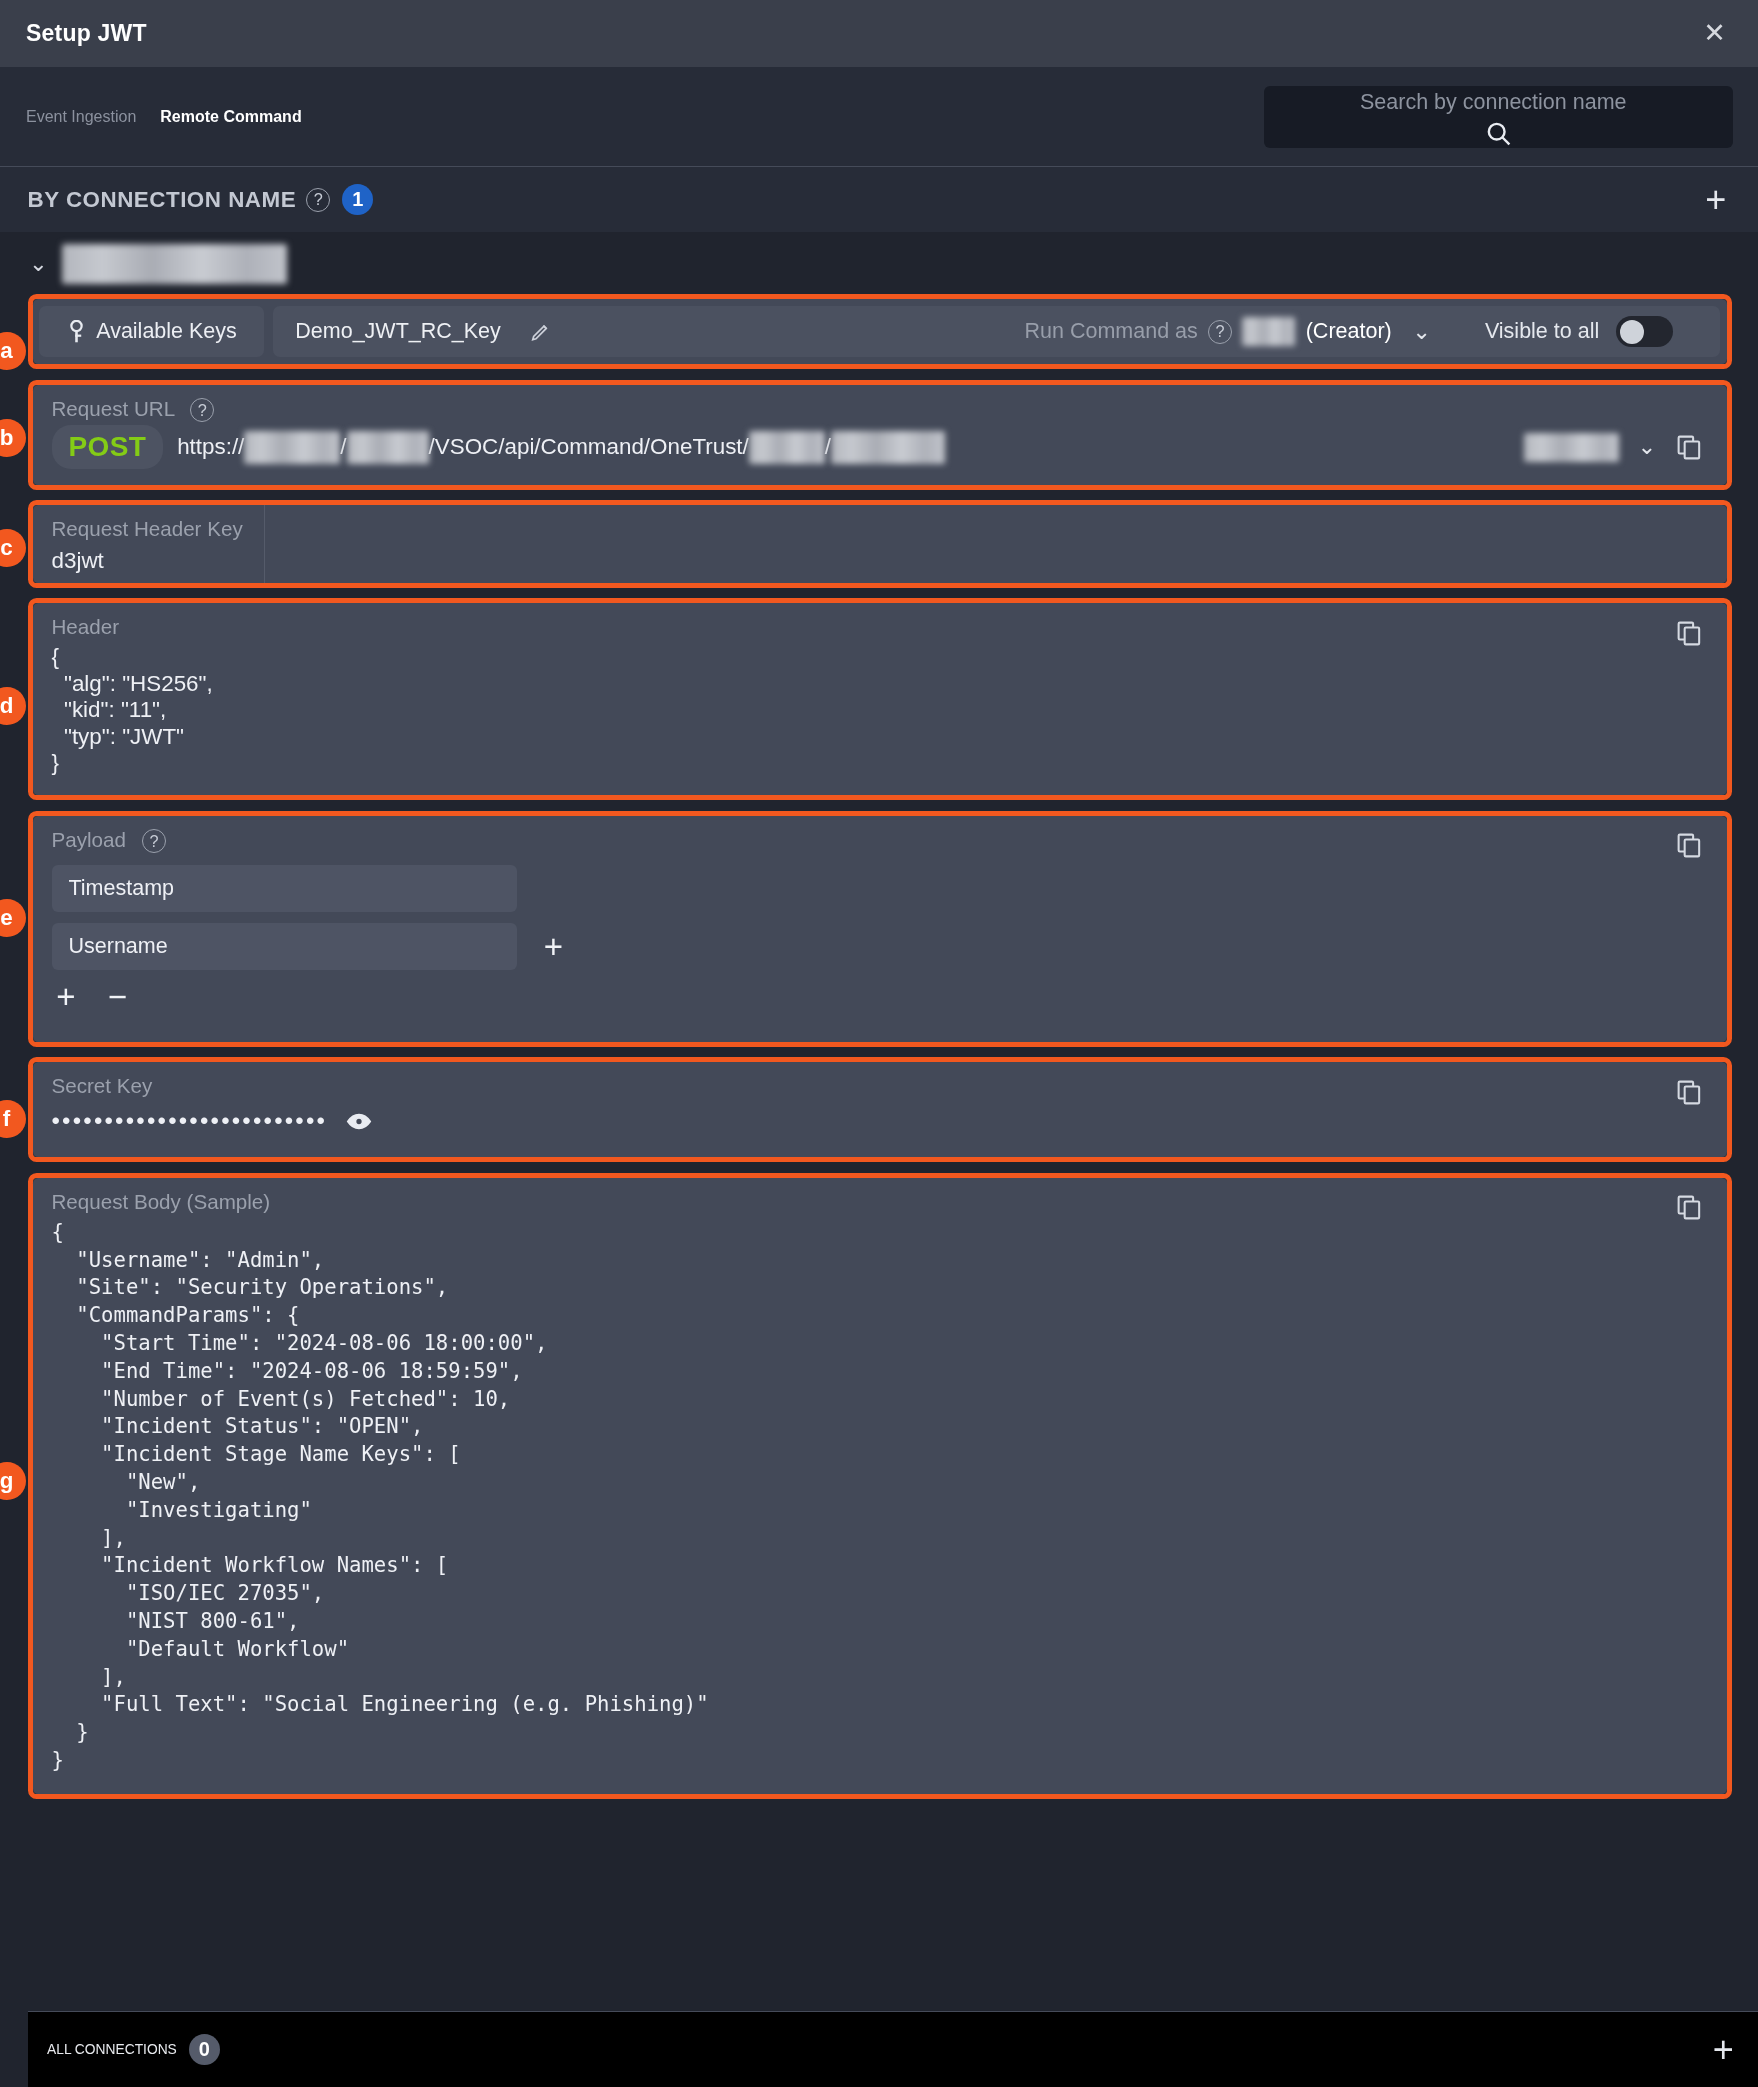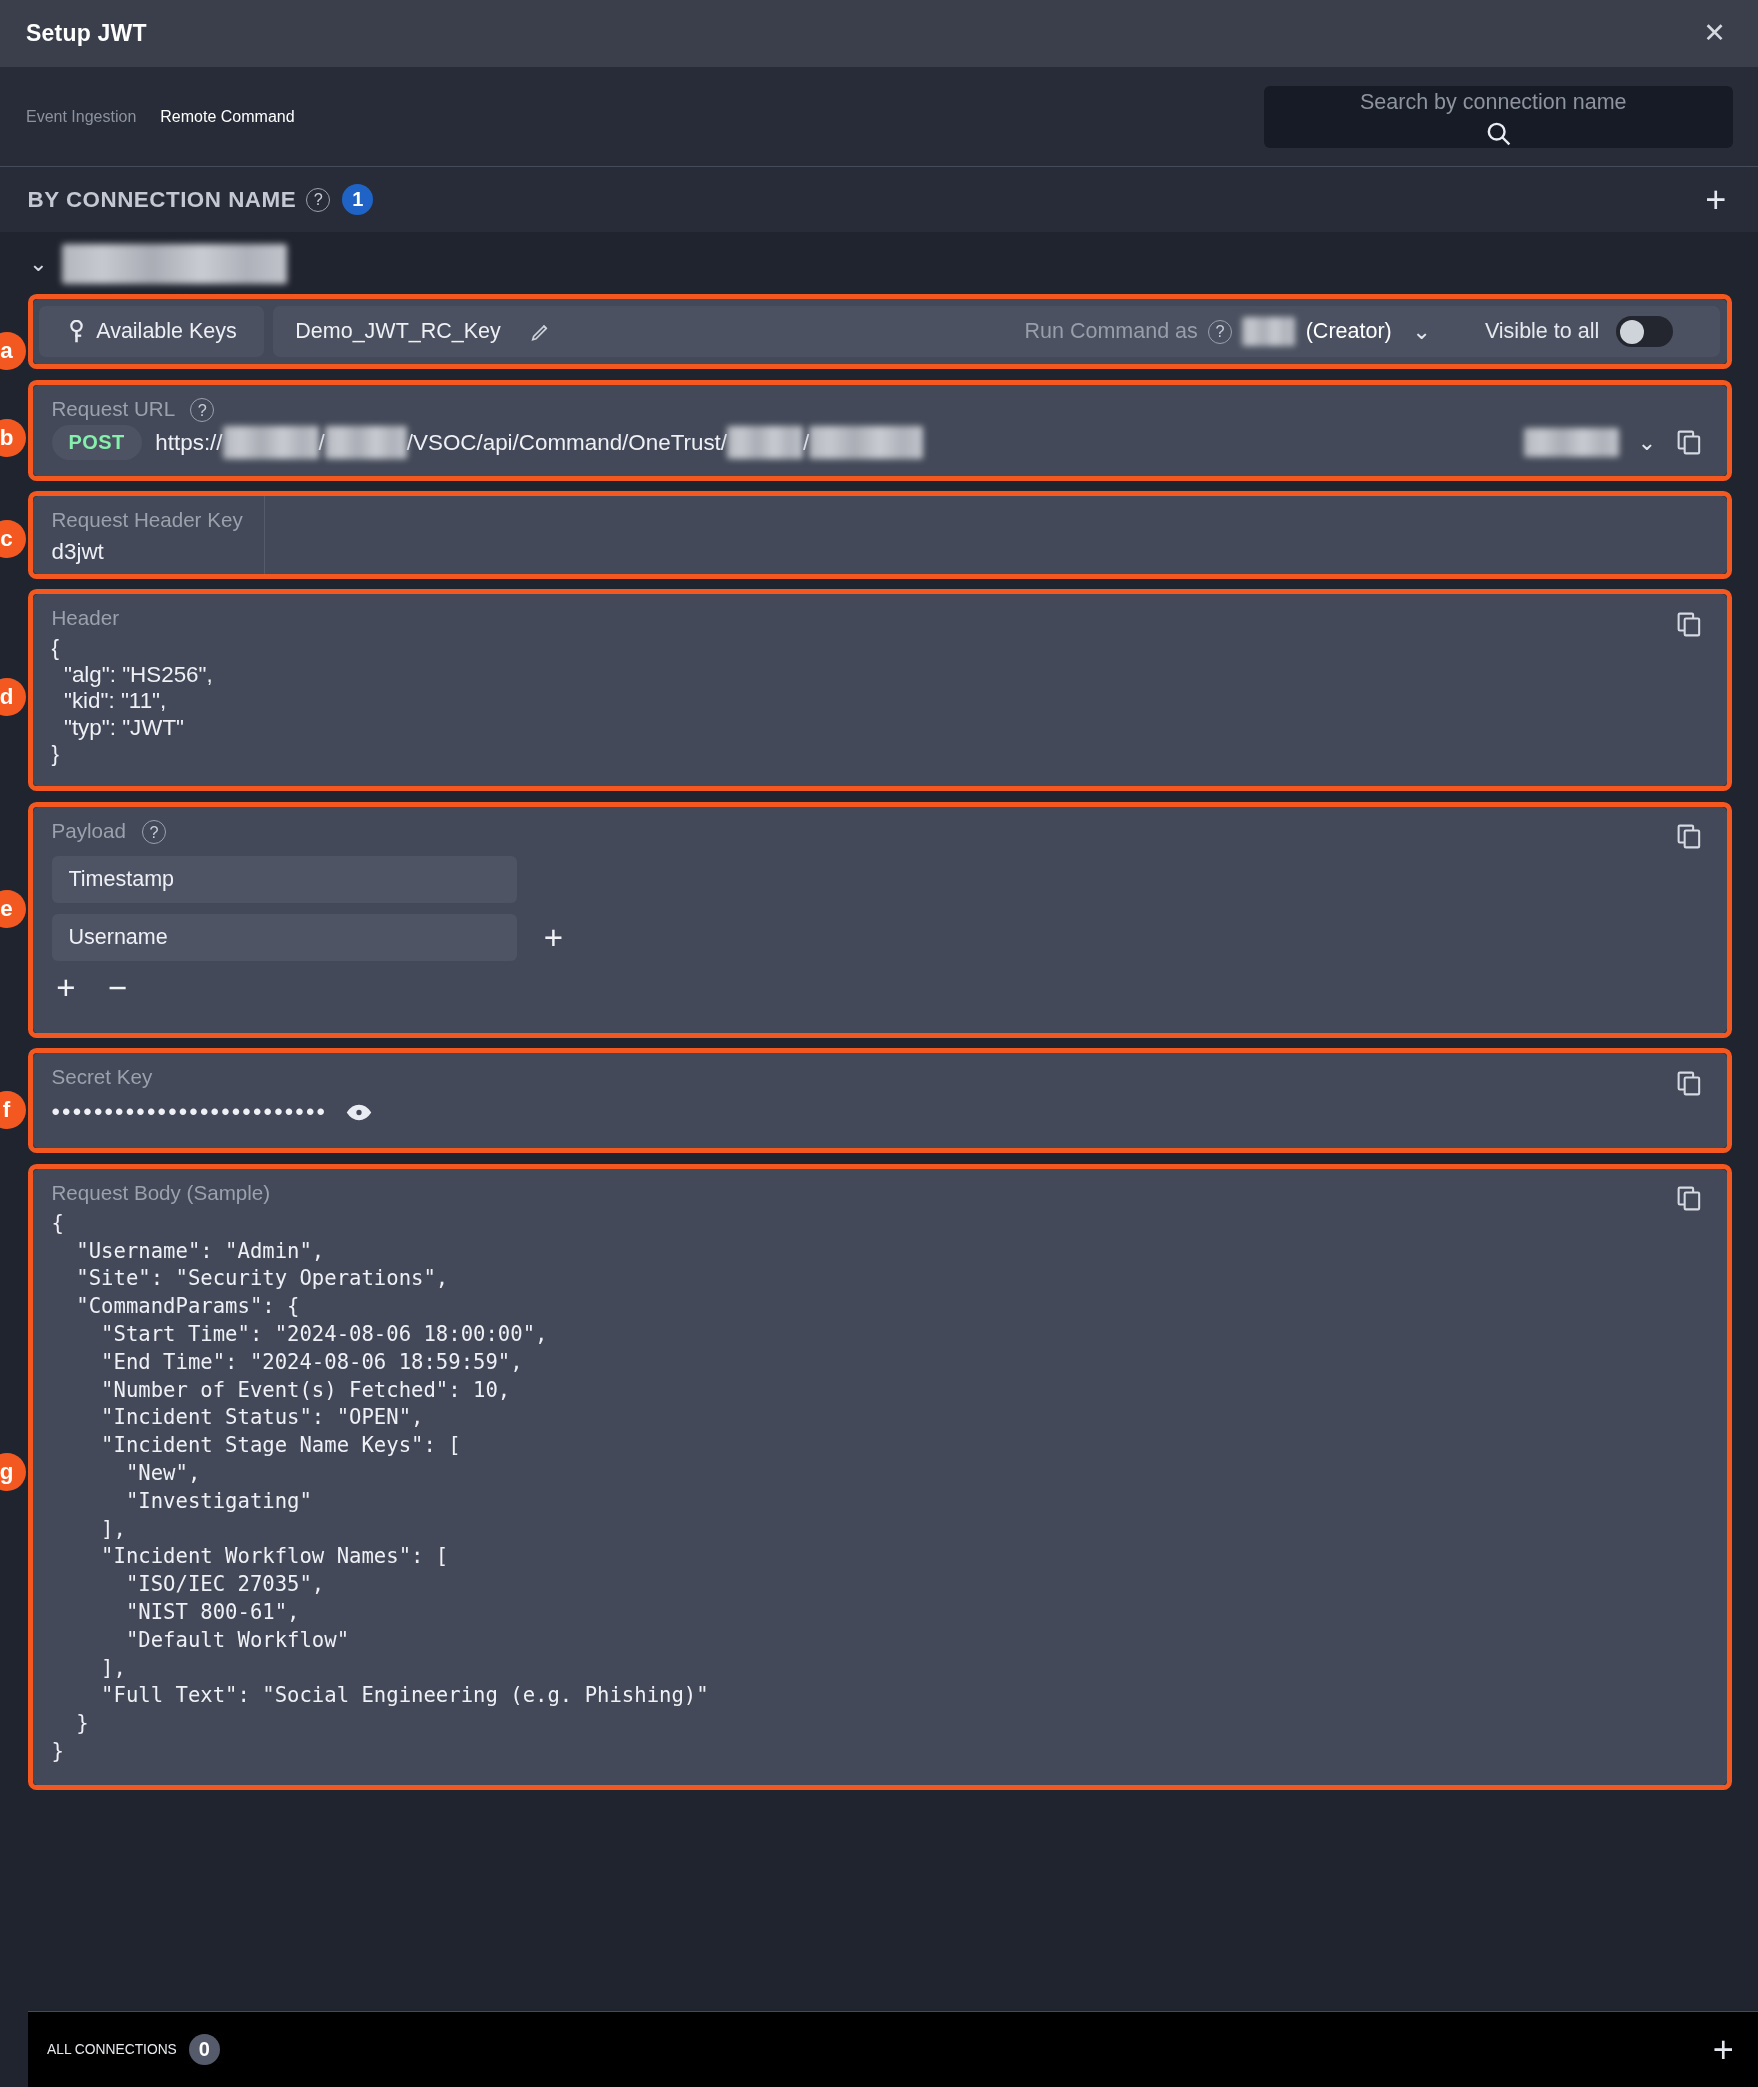--- a/index.html
+++ b/index.html
@@ -48,21 +48,21 @@
   }
   .tab {
     font-size: 16px;
     margin-right: 24px;
     color: #8b919e;
     cursor: pointer;
     white-space: nowrap;
   }
   .tab.active {
     color: #ffffff;
-    font-weight: normal;
+    font-weight: bold;
   }
   .searchwrap {
     margin-left: auto;
     width: 469px;
     height: 62px;
     background: #171b25;
     border-radius: 6px;
     display: flex;
     align-items: center;
     padding: 0 13px;
@@ -275,23 +275,23 @@
   .urlrow {
     display: flex;
     align-items: center;
     padding: 3.4px 0 15.5px 19px;
     gap: 13.8px;
   }
   .method-pill {
     background: #4d5362;
     border-radius: 19px;
     padding: 6px 17px;
-    font-size: 20px;
+    font-size: 28px;
     font-weight: bold;
-    color: #86efac;
+    color: #84cc16;
     letter-spacing: 0.4px;
   }
   .urltext {
     font-size: 22.4px;
     color: #eef0f5;
     display: flex;
     align-items: center;
     white-space: nowrap;
   }
   .redact.u1 { width: 96px; height: 33px; }

